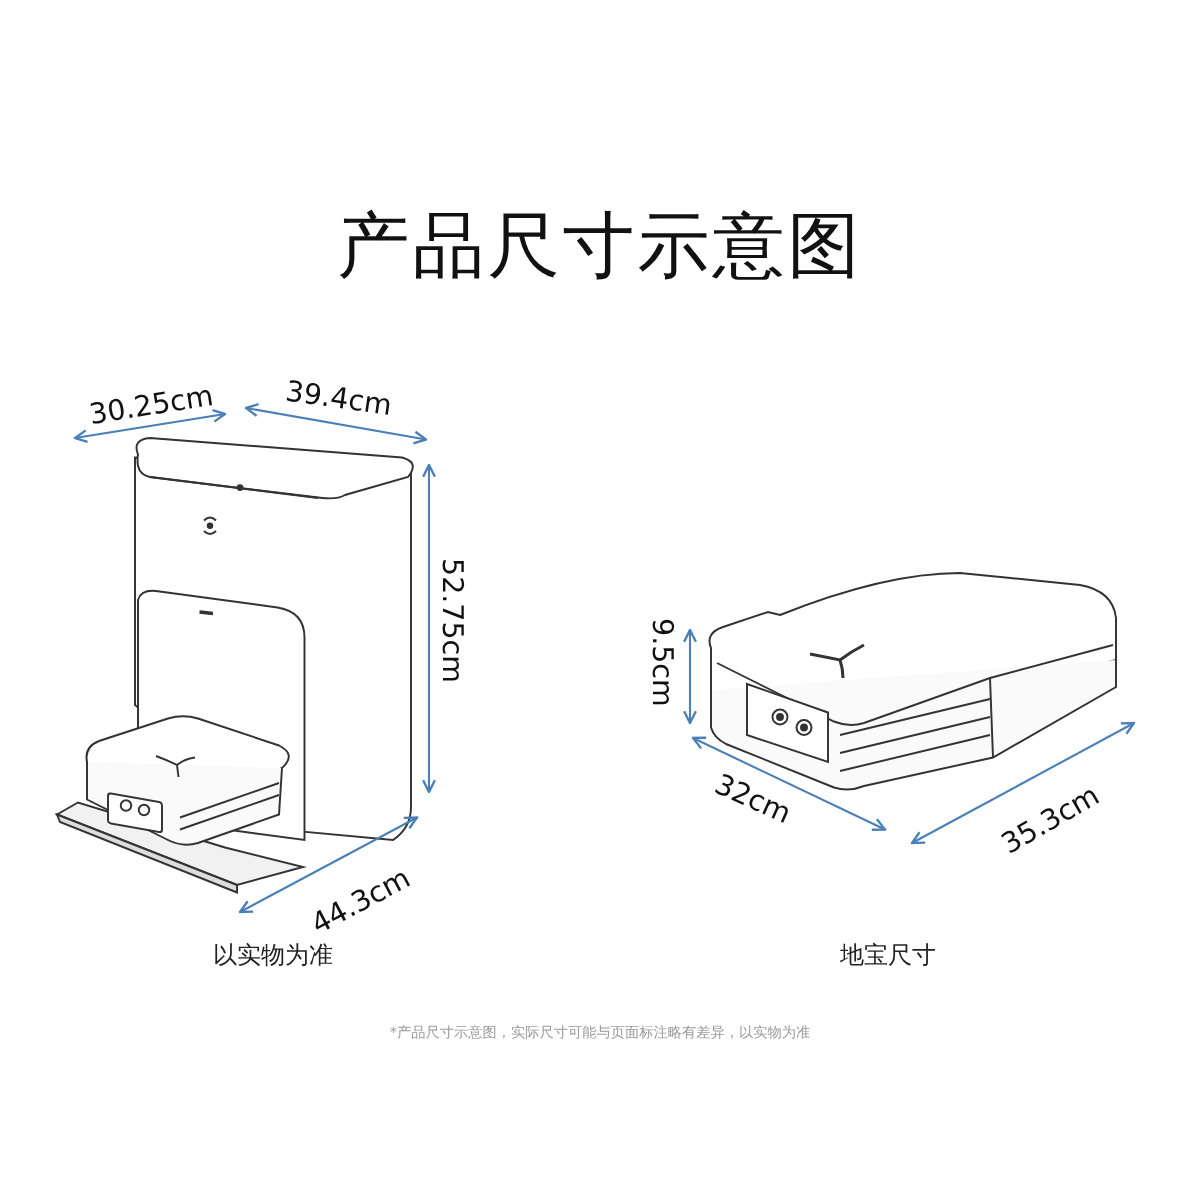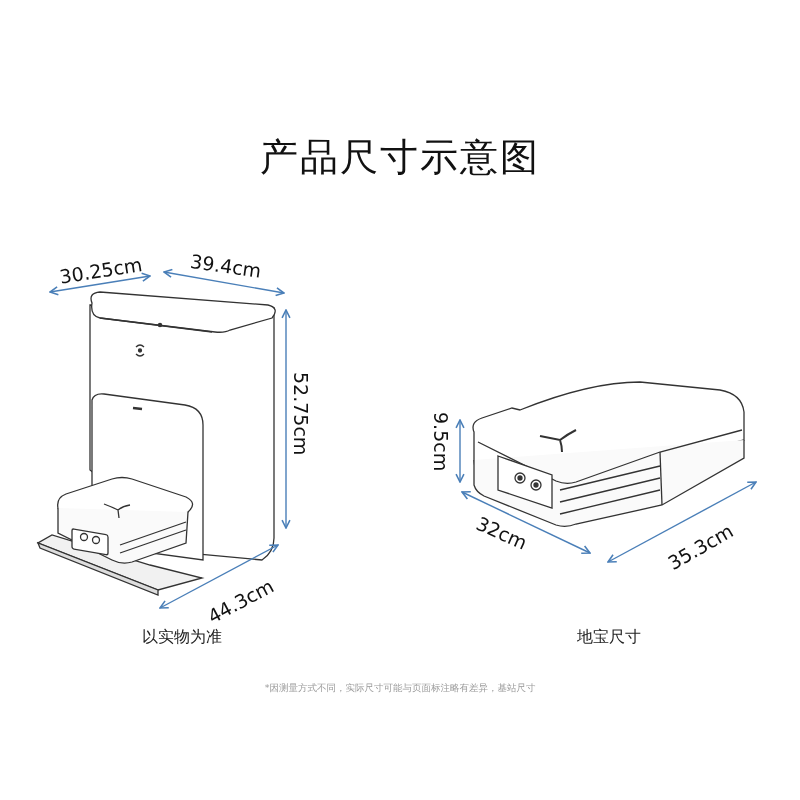--- a/index.html
+++ b/index.html
@@ -1,19 +1,19 @@
 <!DOCTYPE html>
 <html><head>
 <meta charset="utf-8">
 <style>
   html, body { margin: 0; padding: 0; background: #ffffff; }
   body { width: 800px; height: 800px; position: relative; overflow: hidden;
          font-family: "DejaVu Sans", "Liberation Sans", sans-serif; color: #1a1a1a; }
   .title { position: absolute; top: 132px; left: 0; width: 800px; text-align: center;
-           font-size: 38px; letter-spacing: 2px; color: #111; }
+           font-size: 48px; letter-spacing: 2px; color: #111; }
   svg.diagram { position: absolute; left: 0; top: 0; }
   .dim { position: absolute; font-size: 19px; color: #111; white-space: nowrap;
          font-family: "DejaVu Sans", "Liberation Sans", sans-serif; transform-origin: left top; }
   .caption { position: absolute; font-size: 16px; color: #222; }
   .footnote { position: absolute; top: 682px; left: 0; width: 800px; text-align: center;
               font-size: 9.5px; color: #9a9a9a; }
 </style>
 </head>
 <body>
 
@@ -87,15 +87,15 @@
 <div class="dim" style="left:58px; top:266px; transform: rotate(-9deg);">30.25cm</div>
 <div class="dim" style="left:192px; top:250px; transform: rotate(8deg);">39.4cm</div>
 <div class="dim" style="left:312px; top:372px; transform: rotate(90deg);">52.75cm</div>
 <div class="dim" style="left:204px; top:608px; transform: rotate(-28deg);">44.3cm</div>
 
 <div class="dim" style="left:452px; top:412px; transform: rotate(90deg);">9.5cm</div>
 <div class="dim" style="left:482px; top:512px; transform: rotate(24deg);">32cm</div>
 <div class="dim" style="left:664px; top:555px; transform: rotate(-30deg);">35.3cm</div>
 
 <div class="caption" style="left:142px; top:627px;">以实物为准</div>
-<div class="caption" style="left:577px; top:627px;text-align:right;">地宝尺寸</div>
+<div class="caption" style="left:560px; top:627px;text-align:right;">地宝尺寸</div>
 
-<div class="footnote">*因测量方式不同，实际尺寸可能与页面标注略有差异，基站尺寸</div>
+<div class="footnote">*产品尺寸示意图，实际尺寸可能与页面标注略有差异，以实物为准</div>
 
 </body></html>

